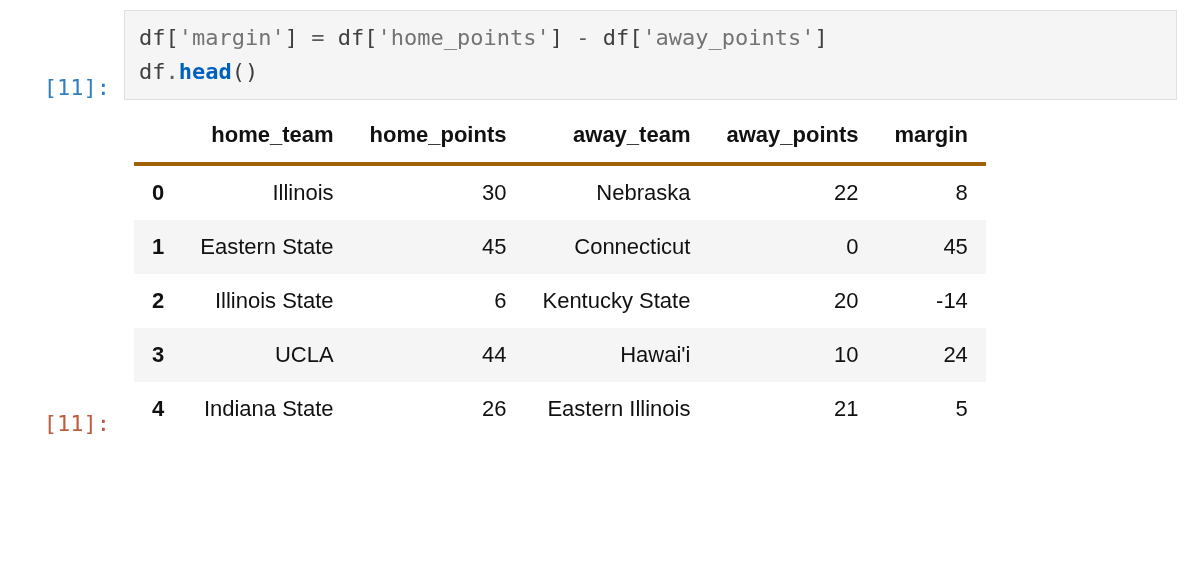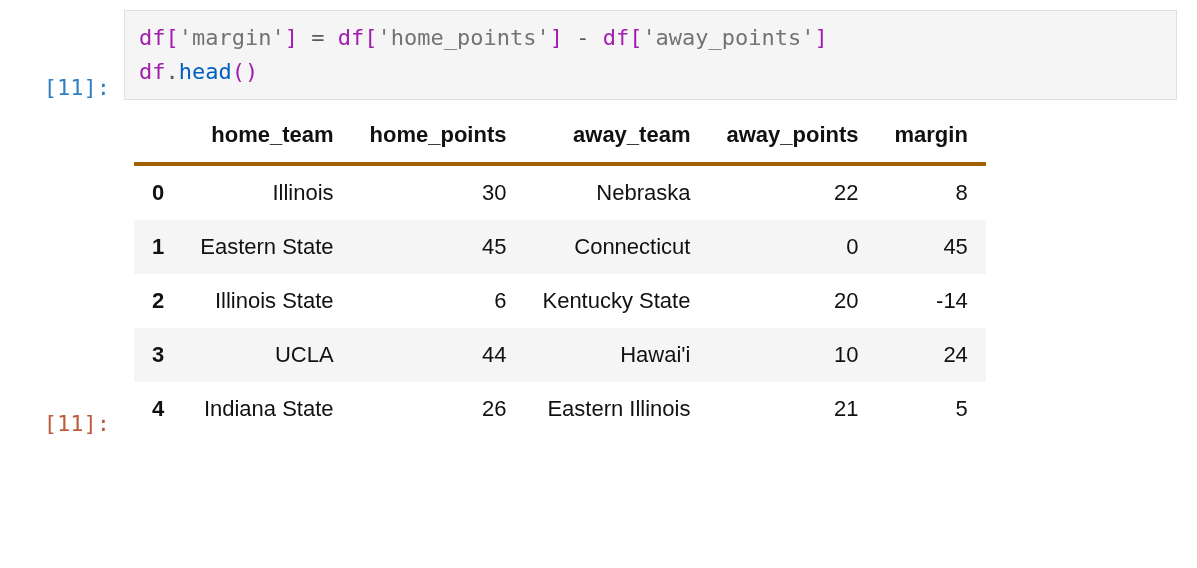--- a/index.html
+++ b/index.html
@@ -34,22 +34,22 @@
     border: 1px solid #e0e0e0;
     padding: 10px 14px;
     font-family: "DejaVu Sans Mono", Menlo, Consolas, monospace;
     font-size: 22px;
     line-height: 1.55;
     white-space: pre;
     overflow-x: auto;
   }
   .tok-str   { color: #737373; }
   .tok-op    { color: #5a5a5a; }
-  .tok-call  { color: #0060c0; }
-  .tok-plain { color: #a21caf; margin-top: 28px; }
+  .tok-call  { color: #0060c0; font-weight: bold; }
+  .tok-plain { color: #404040; margin-top: 28px; }
   .output-area {
     flex: 1;
     padding: 4px 0 0 10px;
     overflow-x: auto;
   }
   table.dataframe {
     border-collapse: collapse;
     font-size: 22px;
   }
   table.dataframe th,

